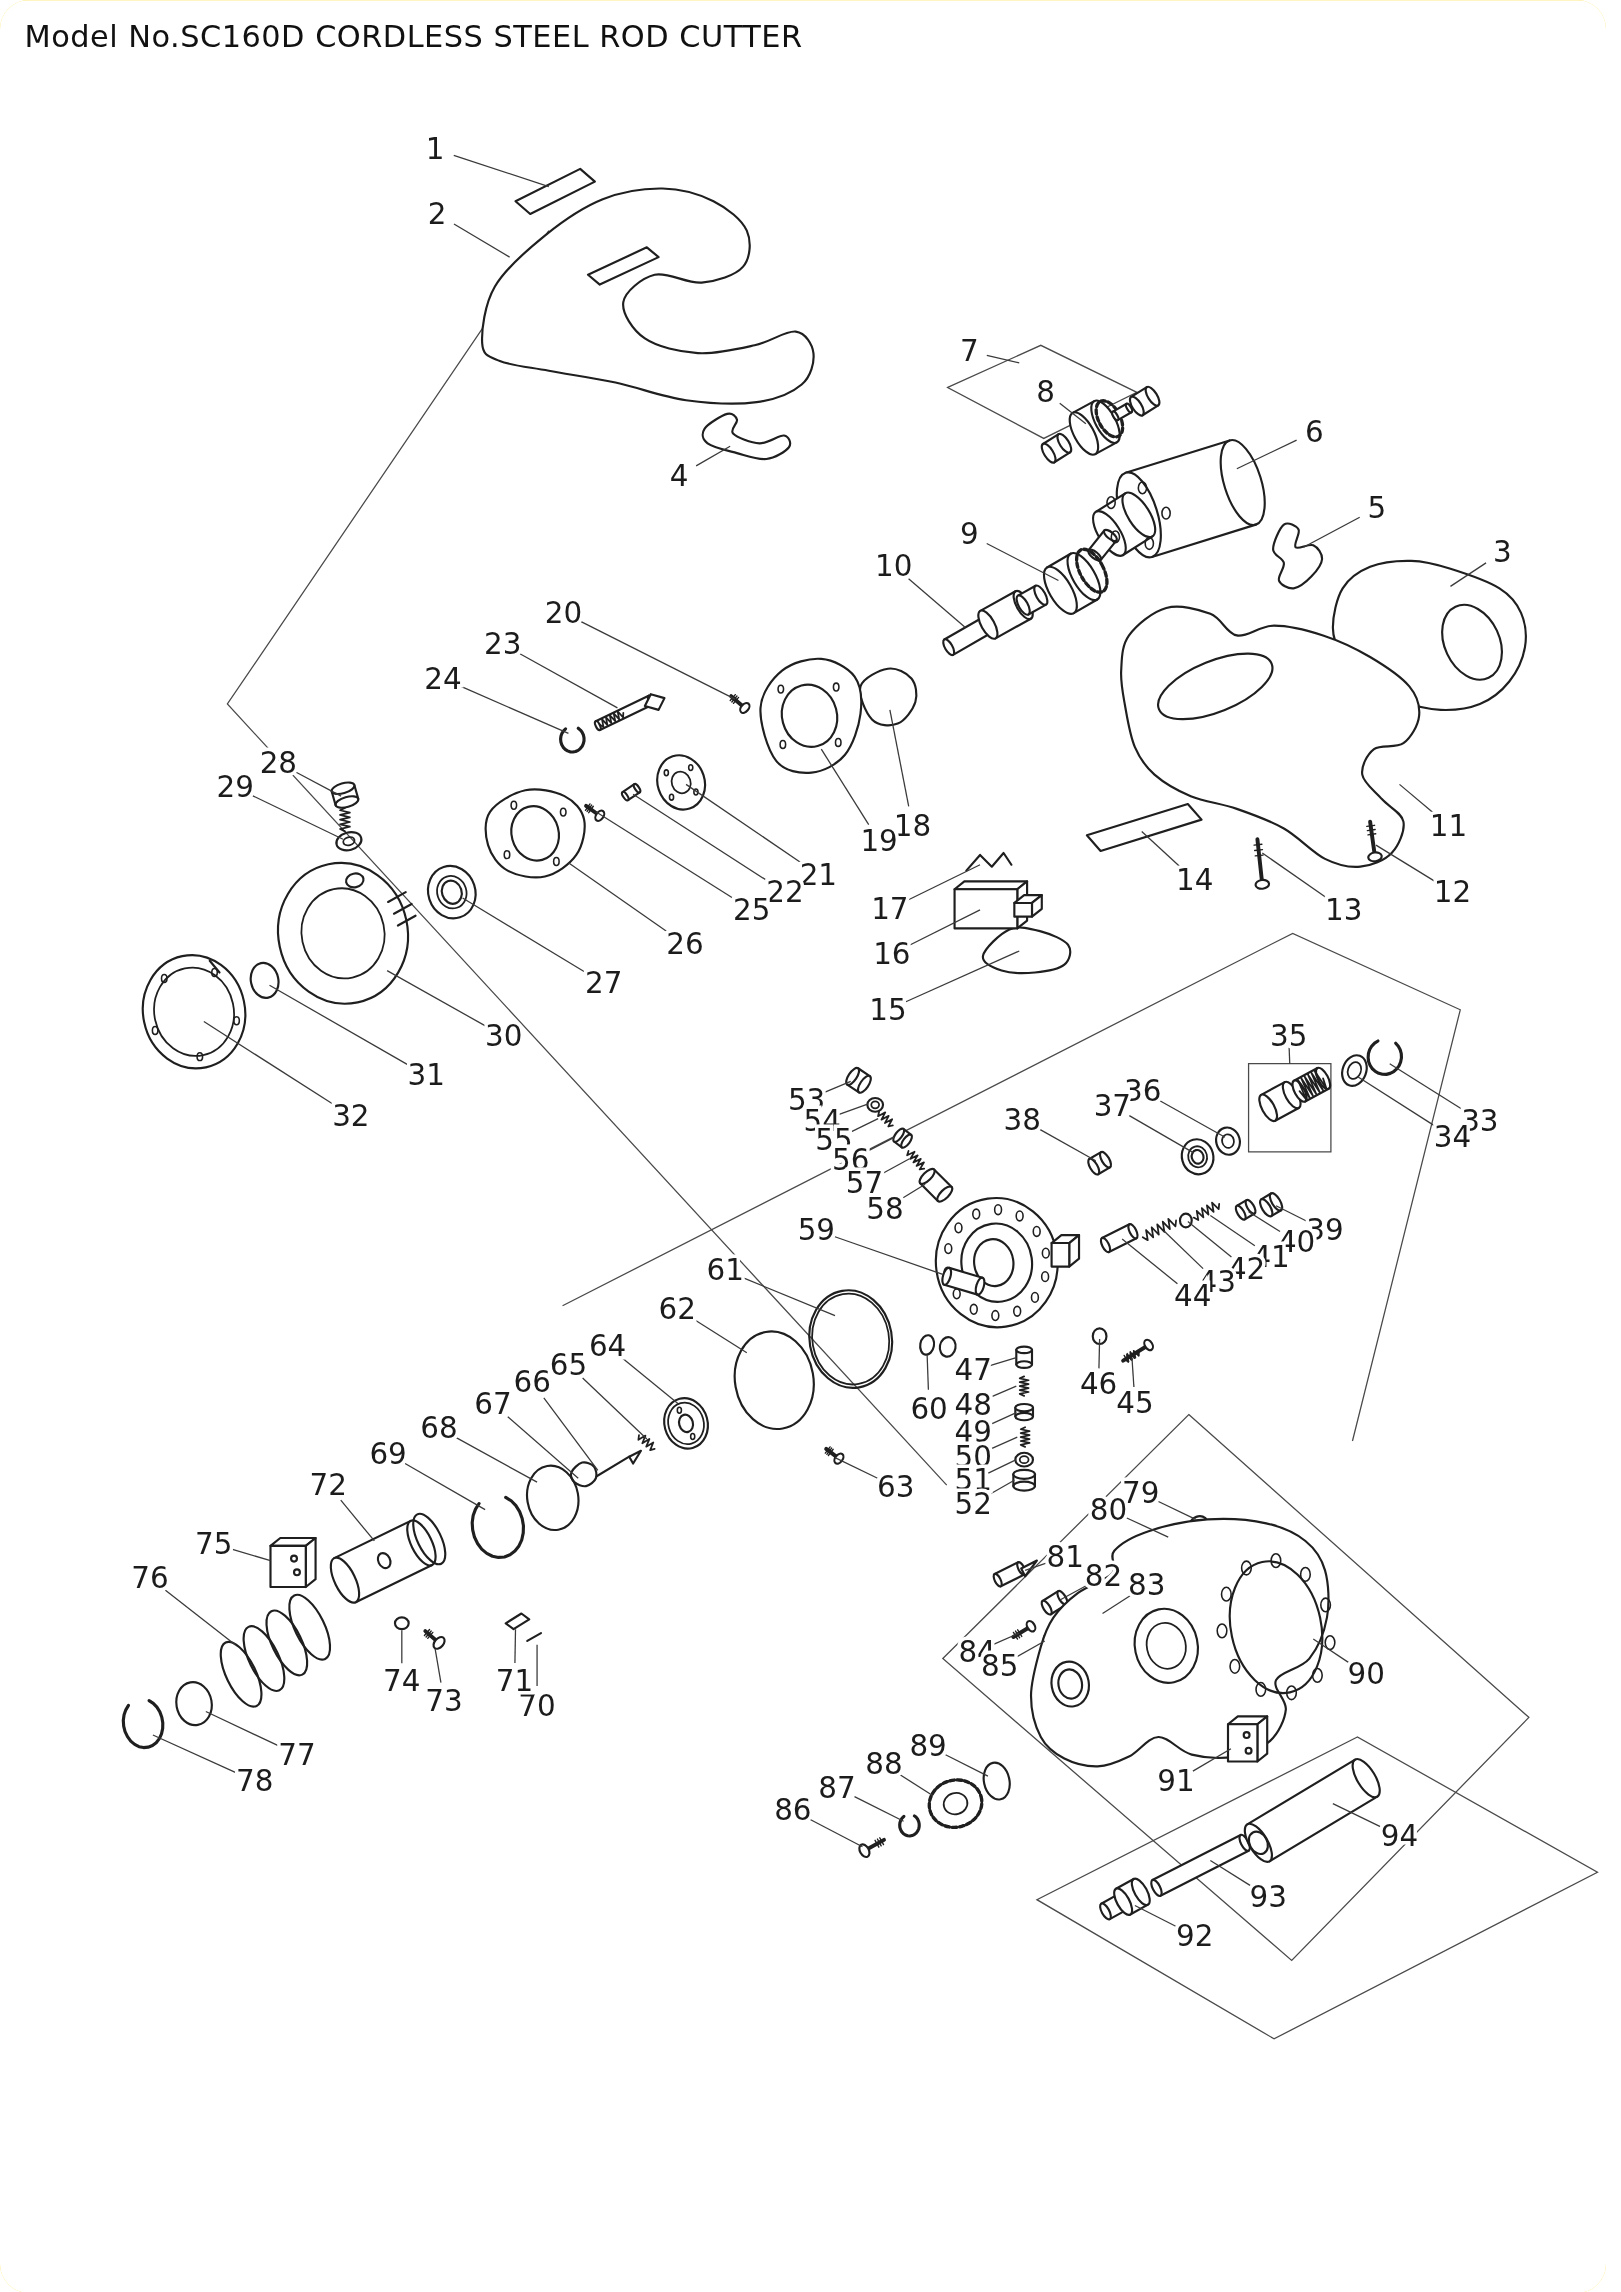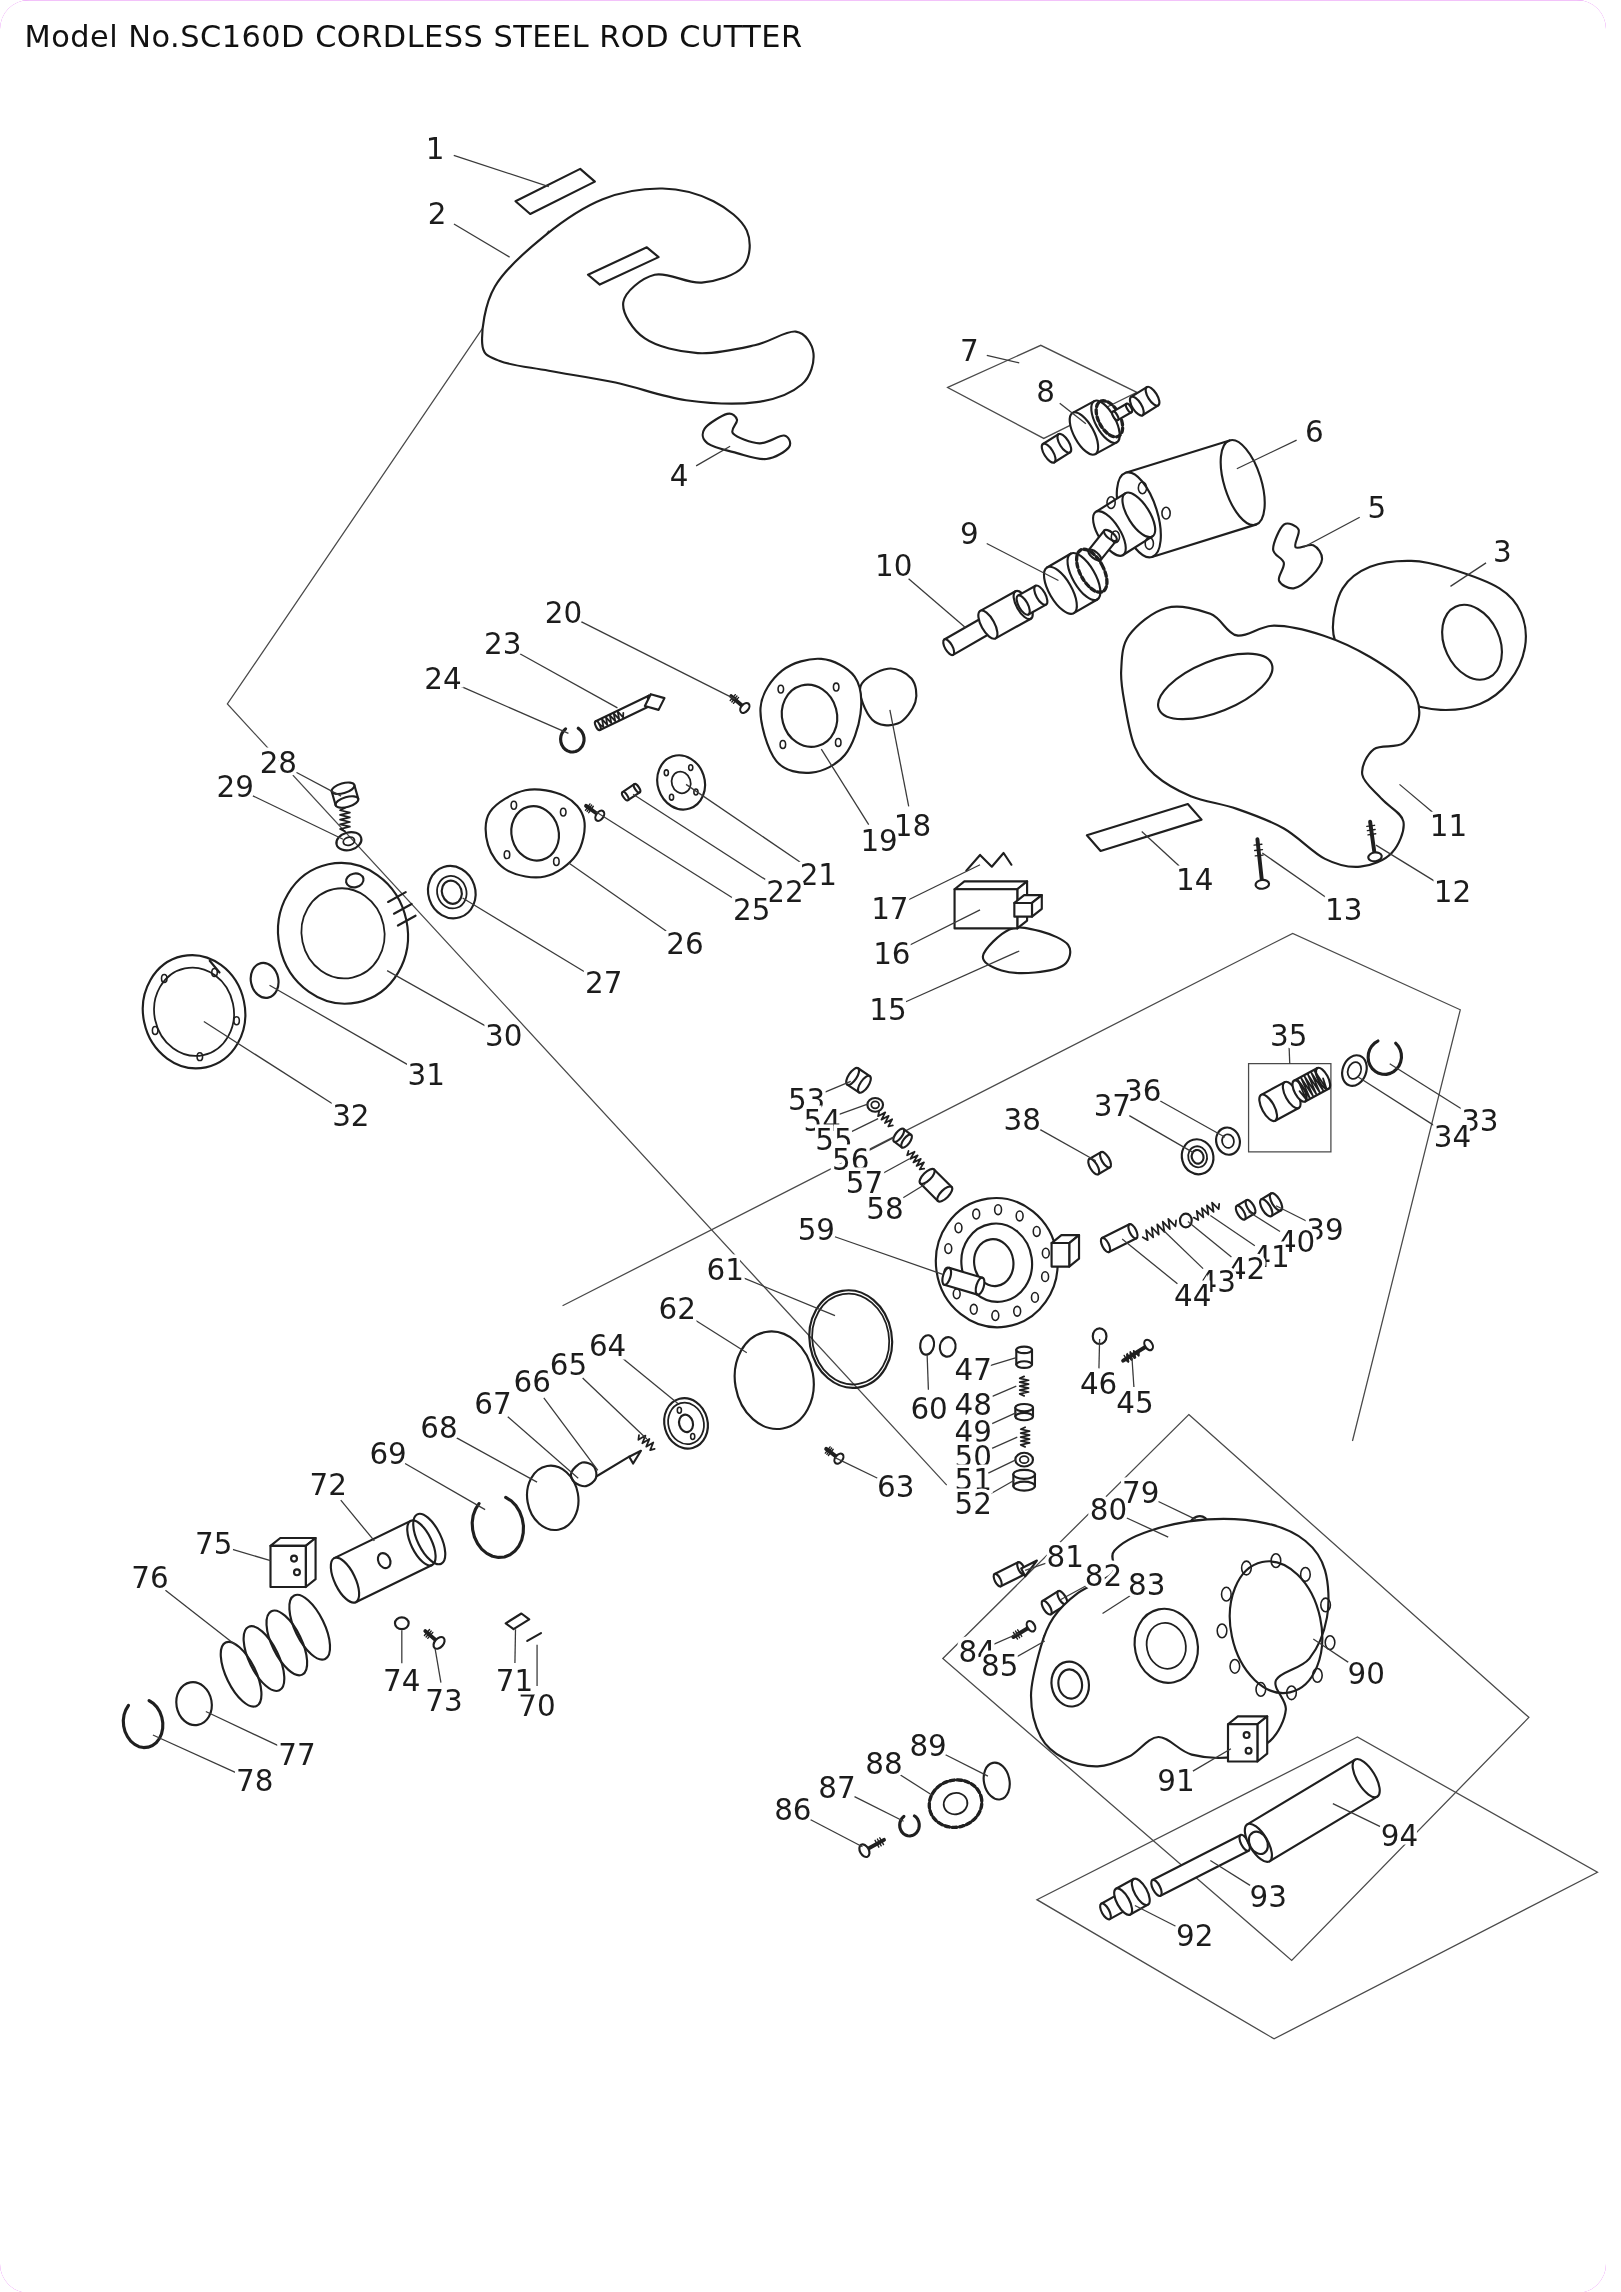--- a/index.html
+++ b/index.html
@@ -1,16 +1,16 @@
 <!DOCTYPE html>
 <html><head>
 <meta charset="utf-8">
 <style>
   html,body{margin:0;padding:0;background:#ffffff;}
-  #stage{position:relative;width:1606px;height:2293px;background:#d946ef;overflow:hidden;
+  #stage{position:relative;width:1606px;height:2293px;background:#fde047;overflow:hidden;
          font-family:"DejaVu Sans","Liberation Sans",sans-serif;border-radius:29px;}
   svg{display:block}
   text{font-family:"DejaVu Sans","Liberation Sans",sans-serif;}
 </style>
 </head>
 <body>
 
 <div id="stage">
   <svg id="diagram" xmlns="http://www.w3.org/2000/svg" width="1621" height="2293" viewBox="0 0 1654 2339">
     <rect x="0" y="0" width="1654" height="2339" fill="#ffffff"></rect>

